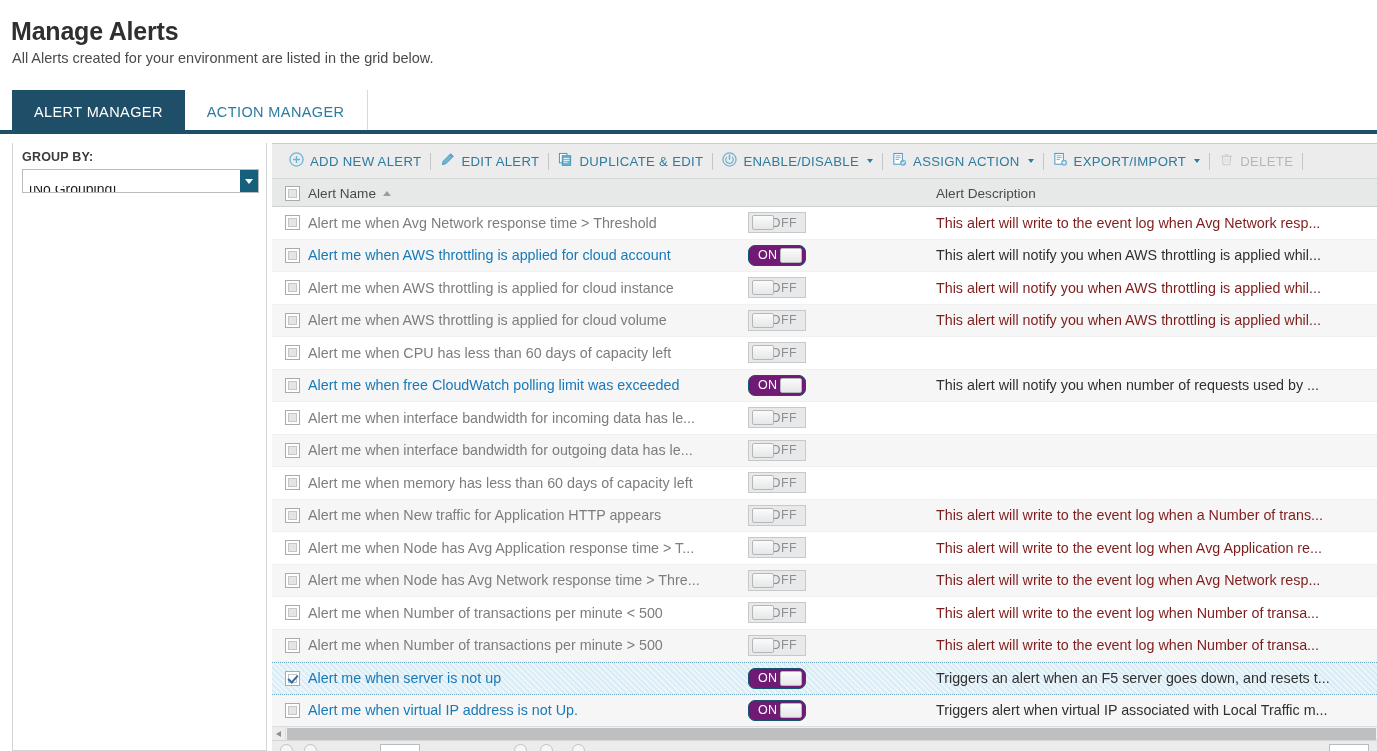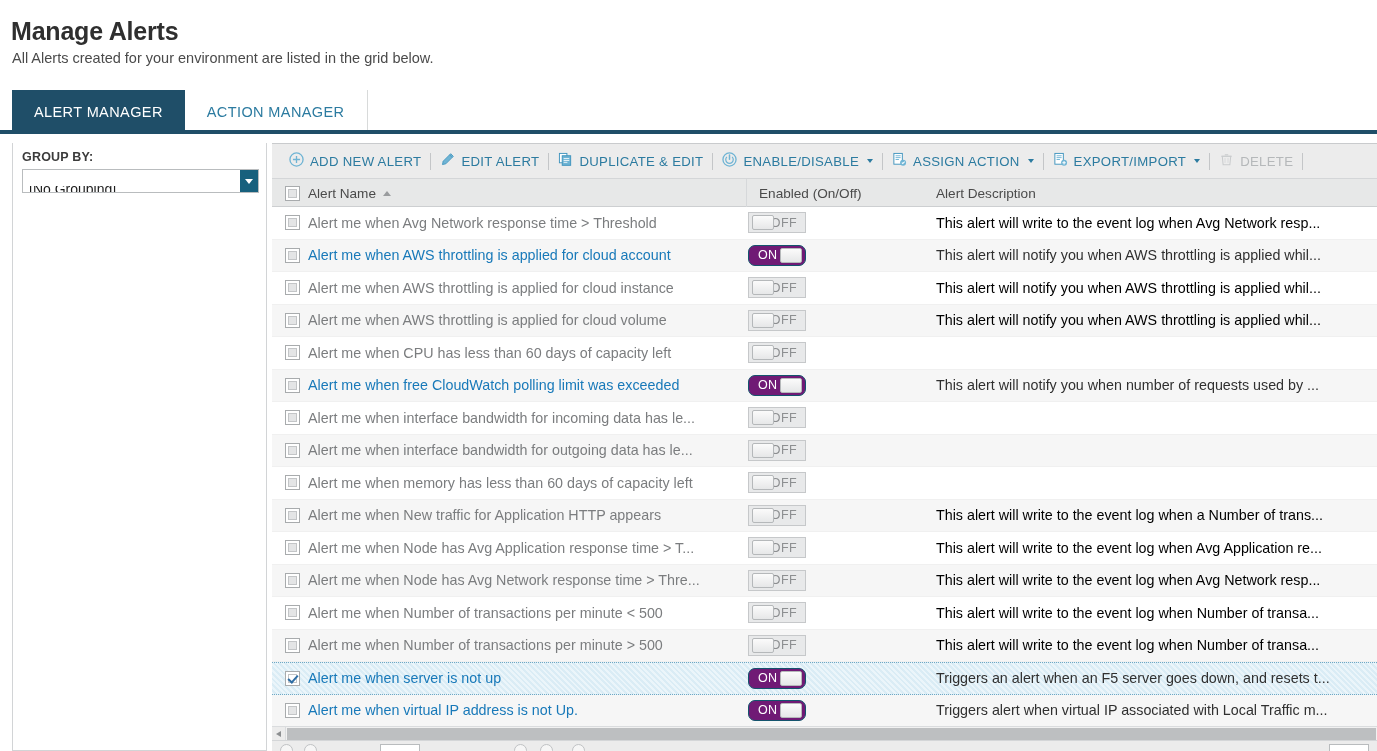--- a/index.html
+++ b/index.html
@@ -142,21 +142,21 @@
   .cell-name {
     position: absolute; left: 36px; width: 436px;
     font-size: 14.3px; color: #7b7d7f;
     white-space: nowrap; overflow: hidden; text-overflow: ellipsis;
     padding-right: 6px;
   }
   .cell-name.link { color: #1879b9; cursor: pointer; }
   .cell-toggle { position: absolute; left: 476px; width: 186px; }
   .cell-desc {
     position: absolute; left: 664px; right: 6px;
-    font-size: 14.3px; color: #000000;
+    font-size: 14.3px; color: #7f1d1d;
     white-space: nowrap; overflow: hidden; text-overflow: ellipsis;
   }
   .cell-desc.on { color: #303030; }
 
   
   .cbx {
     width: 15px; height: 15px; background: #fbfbfb;
     border: 1px solid #a8abad; box-shadow: inset 0 0 0 2px #ffffff;
     position: relative; cursor: pointer;
   }
@@ -323,23 +323,20 @@
     <div class="thead">
       <div class="th th-check">
         <span class="cbx header-cbx">
             <i></i>
           </span>
       </div>
       <div class="th th-name">
         <span>Alert Name</span>
         <span class="sort-arrow"></span>
       </div>
-      <div class="th th-enabled">
-        <span>Enabled (On/Off)</span>
-      </div>
       <div class="th th-desc">
         <span>Alert Description</span>
       </div>
     </div>
 
     <div class="tbody" id="tbody">
         <div class="row odd">
           <div class="cell-check">
             <span class="cbx">
               <i></i>

